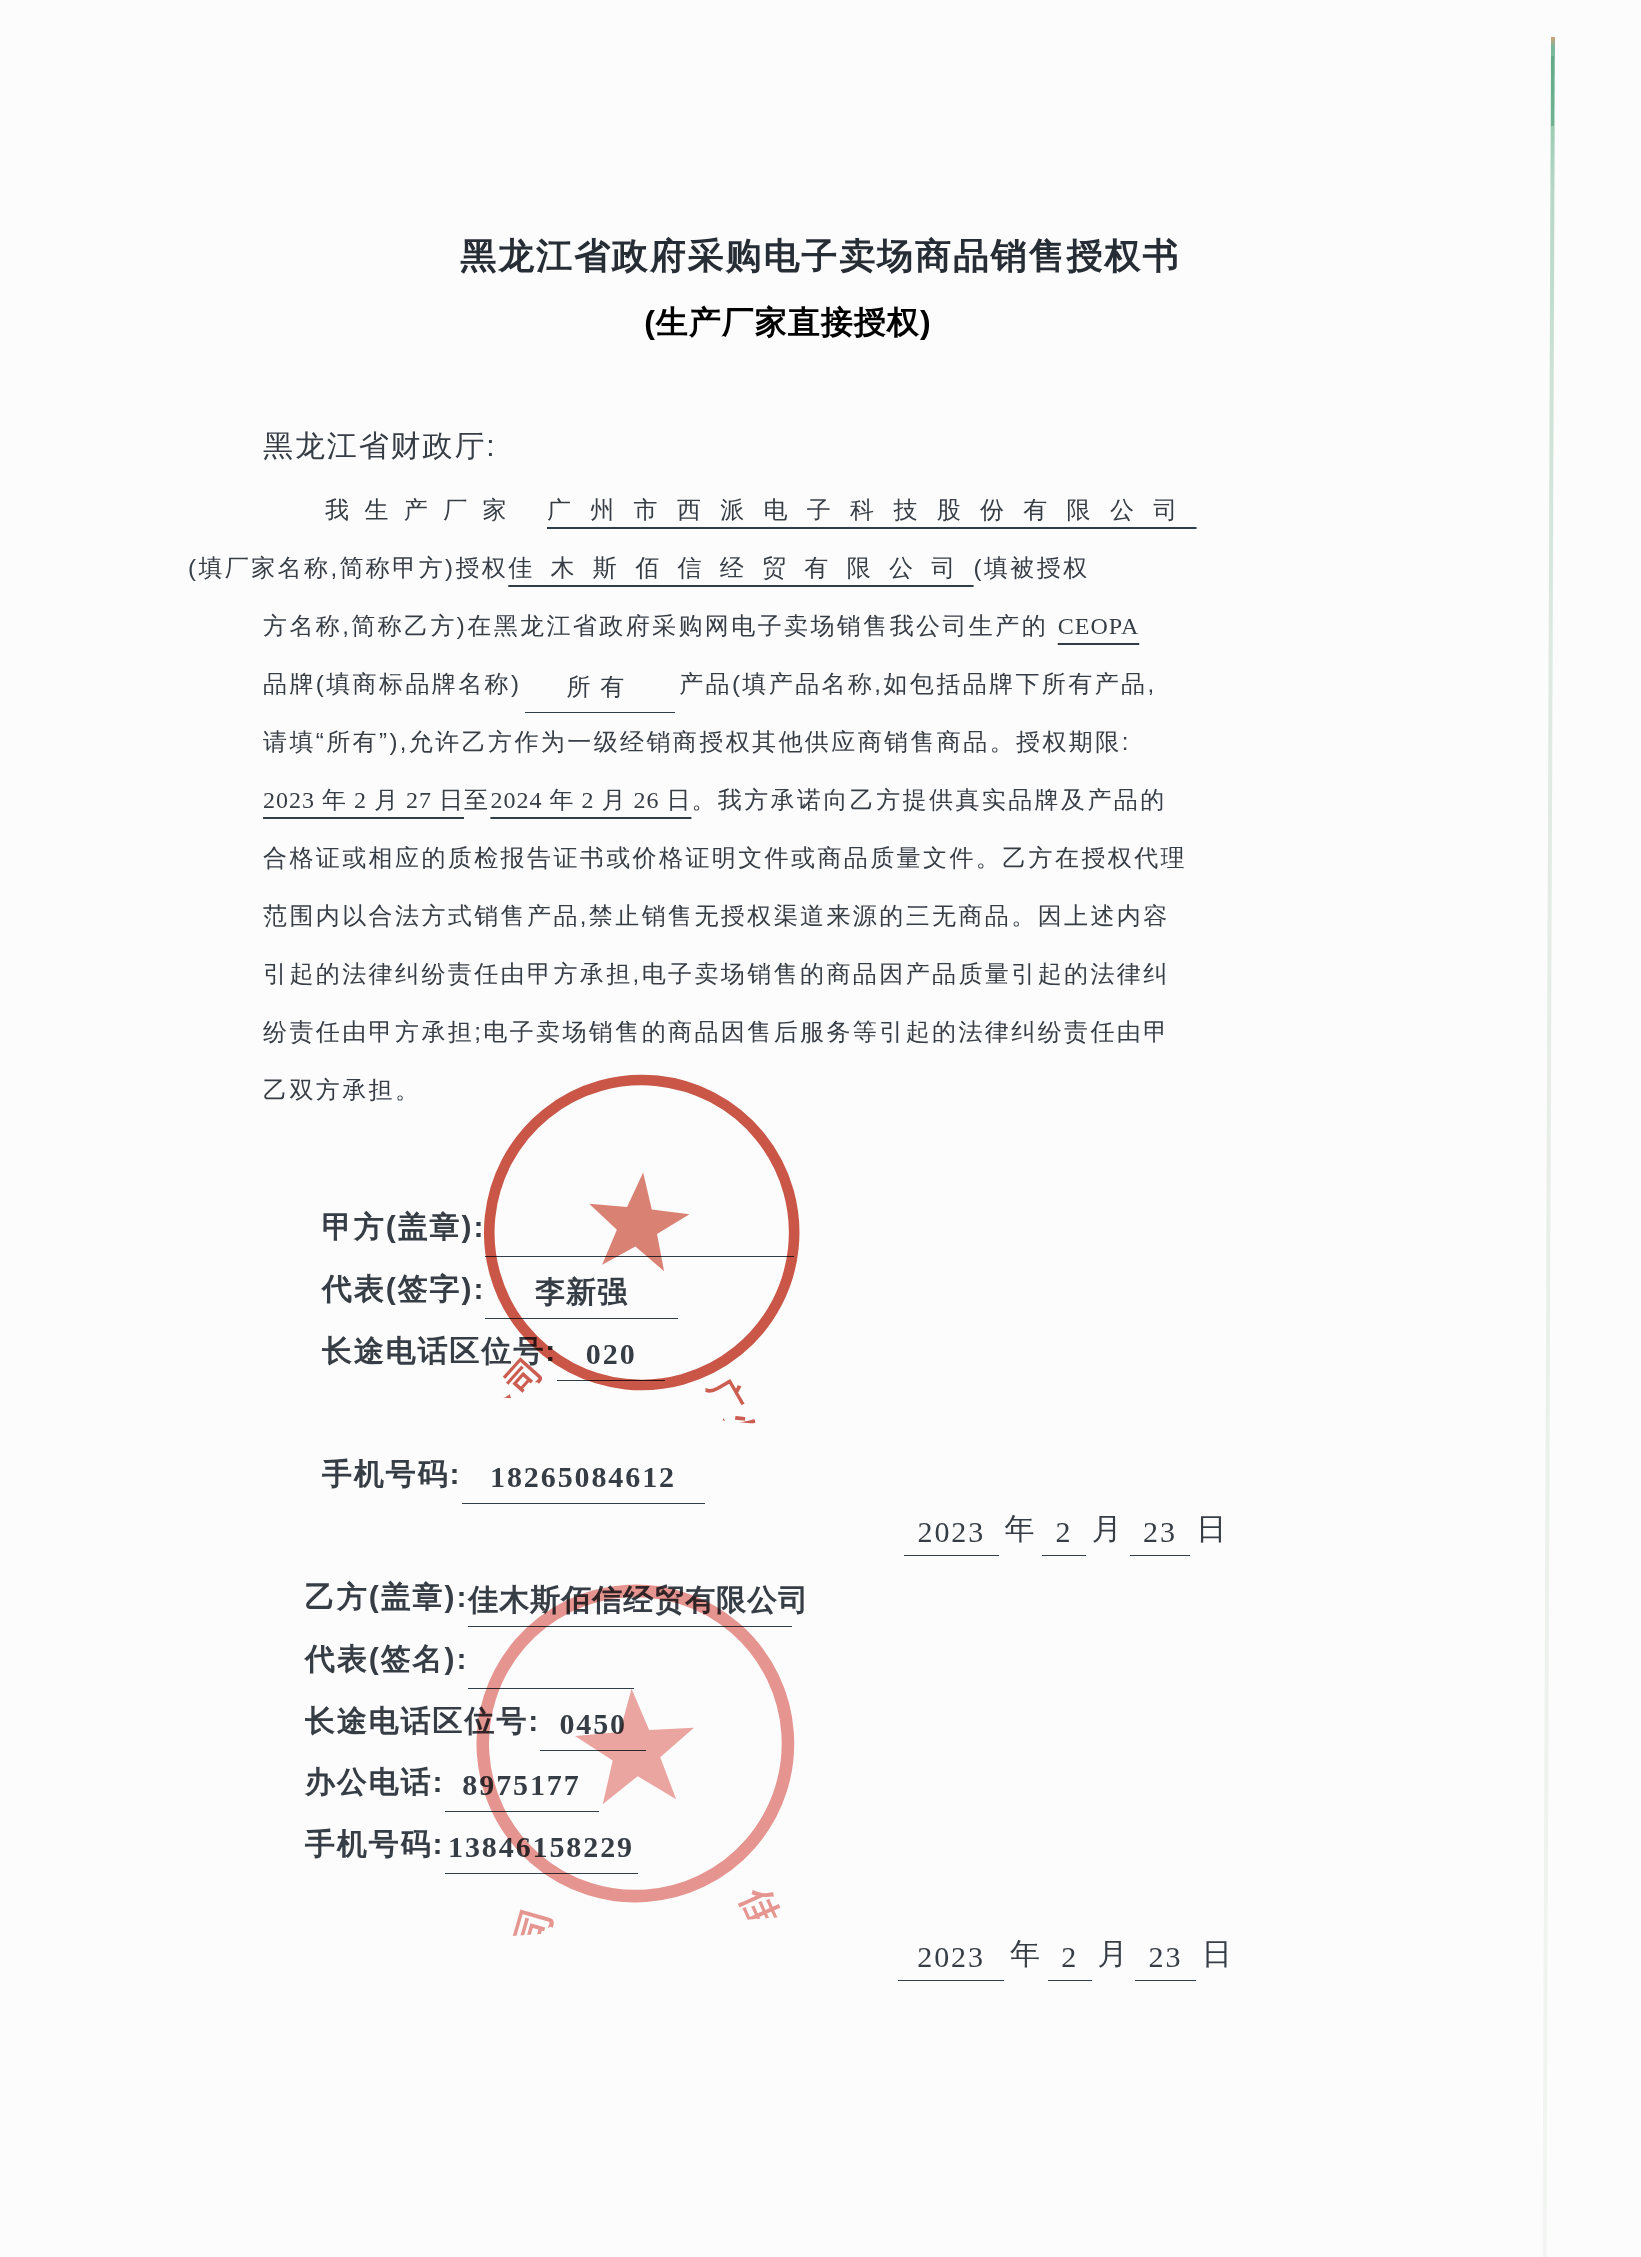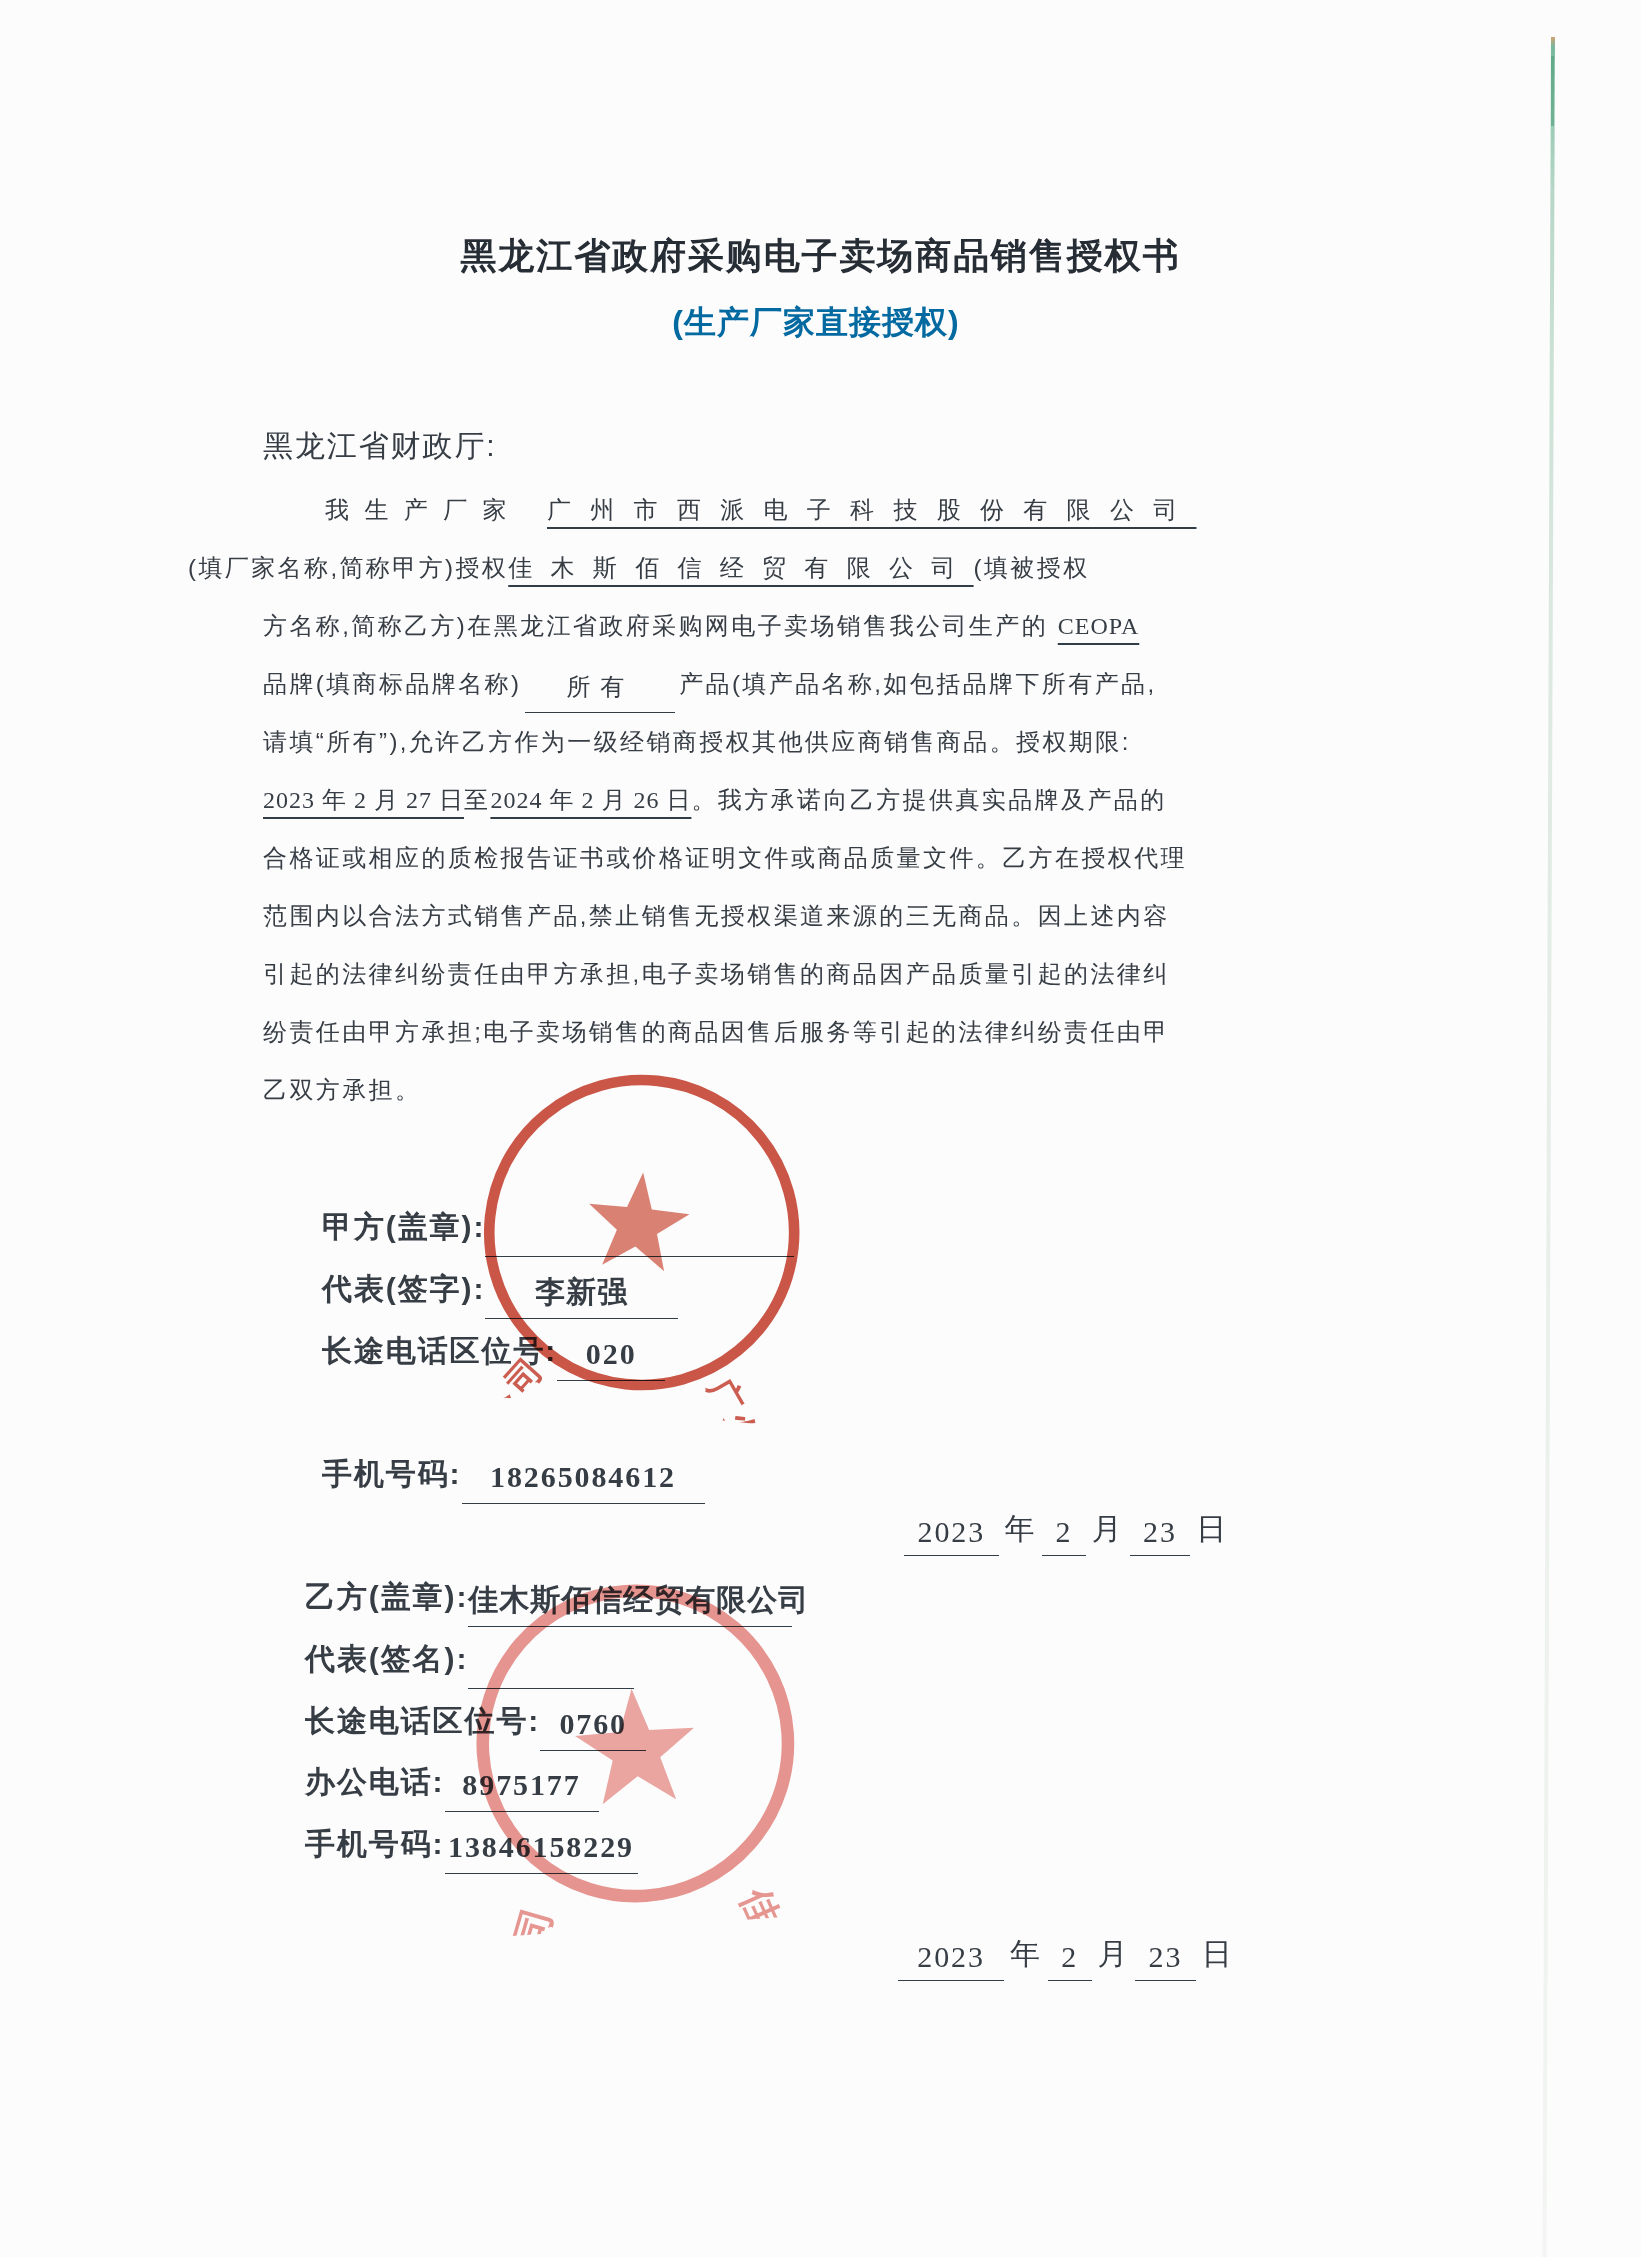--- a/index.html
+++ b/index.html
@@ -8,21 +8,21 @@
   
   .edge-line{position:absolute;left:1551px;top:37px;width:3.9px;height:2221px;opacity:.8;
     background:linear-gradient(180deg,#c98a52 0px,#56a583 9.7px,#79bb9b 68px,#a5cdbb 154px,
       #c0dacc 328px,#d4e4da 599px,#e1eae2 1014px,#e9efe9 1545px,#f0f3ef 2221px);
     transform:rotate(0.22deg);transform-origin:top center;}
   .edge-dash{position:absolute;left:1551px;top:56px;width:2.9px;height:70px;background:#4c9c7a;opacity:.55;}
 
   .doc-title{position:absolute;top:232px;left:0;width:1641px;text-align:center;
     font-size:36px;font-weight:700;letter-spacing:1.9px;color:#272d34;}
   .doc-subtitle{position:absolute;top:301px;left:0;width:1576px;text-align:center;
-    font-size:32px;font-weight:700;letter-spacing:1px;color:#0369a1;margin-left:28px;}
+    font-size:32px;font-weight:700;letter-spacing:1px;color:#000000;}
   .salutation{position:absolute;top:422px;left:263px;font-size:30px;line-height:48px;letter-spacing:1.9px;}
 
   .body-block{position:absolute;top:481px;left:263px;width:1139px;}
   .bline{height:58px;line-height:58px;font-size:24px;letter-spacing:2.4px;white-space:nowrap;}
   .u{text-decoration:underline;text-underline-offset:8.7px;text-decoration-thickness:1.9px;text-decoration-color:#313d47;}
   .sp1{letter-spacing:15.4px;}
   .sp2{letter-spacing:19.3px;margin-left:25px;}
   .sp3{letter-spacing:18.3px;}
   .indent{display:inline-block;width:62px;}
   .outdent{margin-left:-75px;}
@@ -74,21 +74,21 @@
 
   <div class="sigrow" style="left:322px;top:1197px;"><span>甲方(盖章):</span><span class="sline" style="width:309px;"></span></div>
   <div class="sigrow" style="left:322px;top:1259px;"><span>代表(签字):</span><span class="sline slineCJK" style="width:193px;">李新强</span></div>
   <div class="sigrow" style="left:322px;top:1321px;"><span>长途电话区位号:</span><span class="sline" style="width:108px;">020</span></div>
   <div class="sigrow" style="left:322px;top:1444px;"><span>手机号码:</span><span class="sline" style="width:243px;">18265084612</span></div>
 
   <div class="dateline" style="left:904px;top:1502px;"><span class="du">2023</span><span class="dlab">年</span><span class="du">2</span><span class="dlab">月</span><span class="du">23</span><span class="dlab">日</span></div>
 
   <div class="sigrow" style="left:305px;top:1567px;"><span>乙方(盖章):</span><span class="sline slineCJK" style="width:324px;">佳木斯佰信经贸有限公司</span></div>
   <div class="sigrow" style="left:305px;top:1629px;"><span>代表(签名):</span><span class="sline" style="width:166px;"></span></div>
-  <div class="sigrow" style="left:305px;top:1691px;"><span>长途电话区位号:</span><span class="sline" style="width:106px;">0760</span></div>
+  <div class="sigrow" style="left:305px;top:1691px;"><span>长途电话区位号:</span><span class="sline" style="width:106px;">0450</span></div>
   <div class="sigrow" style="left:305px;top:1752px;"><span>办公电话:</span><span class="sline" style="width:154px;">8975177</span></div>
   <div class="sigrow" style="left:305px;top:1814px;"><span>手机号码:</span><span class="sline" style="width:193px;">13846158229</span></div>
 
   <div class="dateline" style="left:898px;top:1927px;"><span class="du" style="padding:0 19.3px;">2023</span><span class="dlab">年</span><span class="du">2</span><span class="dlab">月</span><span class="du">23</span><span class="dlab">日</span></div>
 
   <div class="seal seal-a">
     <svg width="357" height="357" viewBox="0 0 370 370">
       <defs>
           <path id="arcA" d="M 185 303 A 118 118 0 1 1 184.9 303" fill="none"></path>
         </defs>

